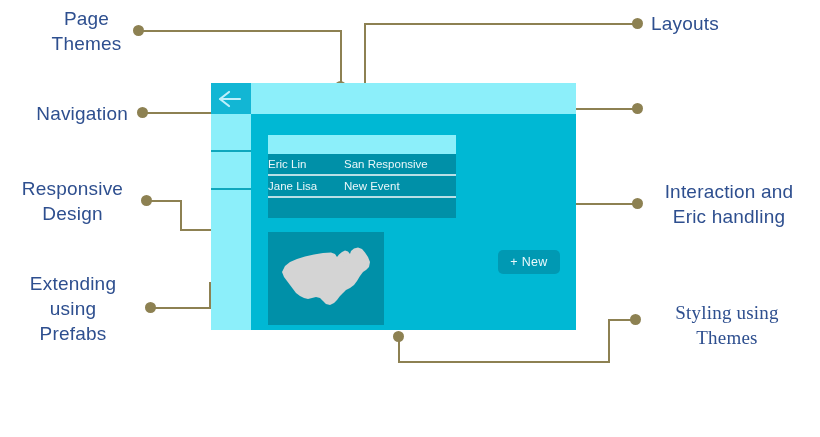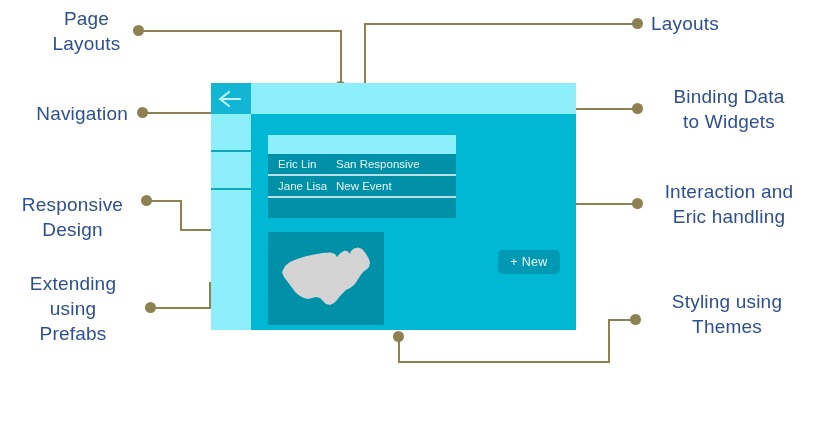--- a/index.html
+++ b/index.html
@@ -117,21 +117,21 @@
   .grid-row {
     height: 20px;
     background: #0090a8;
     border-bottom: 2px solid #b9dfe6;
     display: flex;
     align-items: center;
     color: #e9f7fa;
     font-size: 11.5px;
     font-family: "Liberation Sans", sans-serif;
   }
-  .grid-row .c1 { width: 68px; padding-left: 10px; box-sizing: border-box; }
+  .grid-row .c1 { width: 76px; padding-left: 0; box-sizing: border-box; }
   .grid-row .c2 { flex: 1; }
   .grid-foot {
     height: 20px;
     background: #0090a8;
   }
 
   
   #mapwidget {
     position: absolute;
     left: 17px;
@@ -206,40 +206,38 @@
   <div class="dot" style="left:525px; top:248px;"></div>
 
   <div class="conn v" style="left:398px; top:336px; height:27px;"></div>
   <div class="conn h" style="left:398px; top:361px; width:212px;"></div>
   <div class="conn v" style="left:608px; top:320px; height:42px;"></div>
   <div class="conn h" style="left:608px; top:319px; width:27px;"></div>
   <div class="dot" style="left:393px; top:331px;"></div>
   <div class="dot" style="left:630px; top:314px;"></div>
 
   <div class="label center" style="left:44px; top:6px; width:85px;">Page
-Layouts</div>
+Themes</div>
 
   <div class="label rightal" style="left:10px; top:101px; width:118px;">Navigation</div>
 
-  <div class="label center" style="left:10px; top:176px; width:125px;margin-top:16px;">Responsive
+  <div class="label center" style="left:10px; top:176px; width:125px;">Responsive
 Design</div>
 
   <div class="label center" style="left:12px; top:271px; width:122px;">Extending
 using
 Prefabs</div>
 
   <div class="label right" style="left:651px; top:11px; width:150px;">Layouts</div>
 
-  <div class="label center" style="left:648px; top:84px; width:162px;">Binding  Data
-to Widgets</div>
 
   <div class="label center" style="left:645px; top:179px; width:168px;">Interaction and
 Eric handling</div>
 
-  <div class="label center" style="left:647px; top:289px; width:160px;">Styling using
+  <div class="label center" style="left:647px; top:300px; width:160px;font-family:Liberation Serif, serif;">Styling using
 Themes</div>
 
   <div id="appwin">
 
     <div id="topbar">
       <div id="backbtn">
         <span>
           <svg width="26" height="18" viewBox="0 0 26 18" aria-hidden="true">
             <path d="M11 2 L2 9 L11 16" fill="none" stroke="#bff0fb" stroke-width="2.2" stroke-linecap="round" stroke-linejoin="round"></path>
             <path d="M2.5 9 L22 9" fill="none" stroke="#bff0fb" stroke-width="2.2" stroke-linecap="round"></path>

